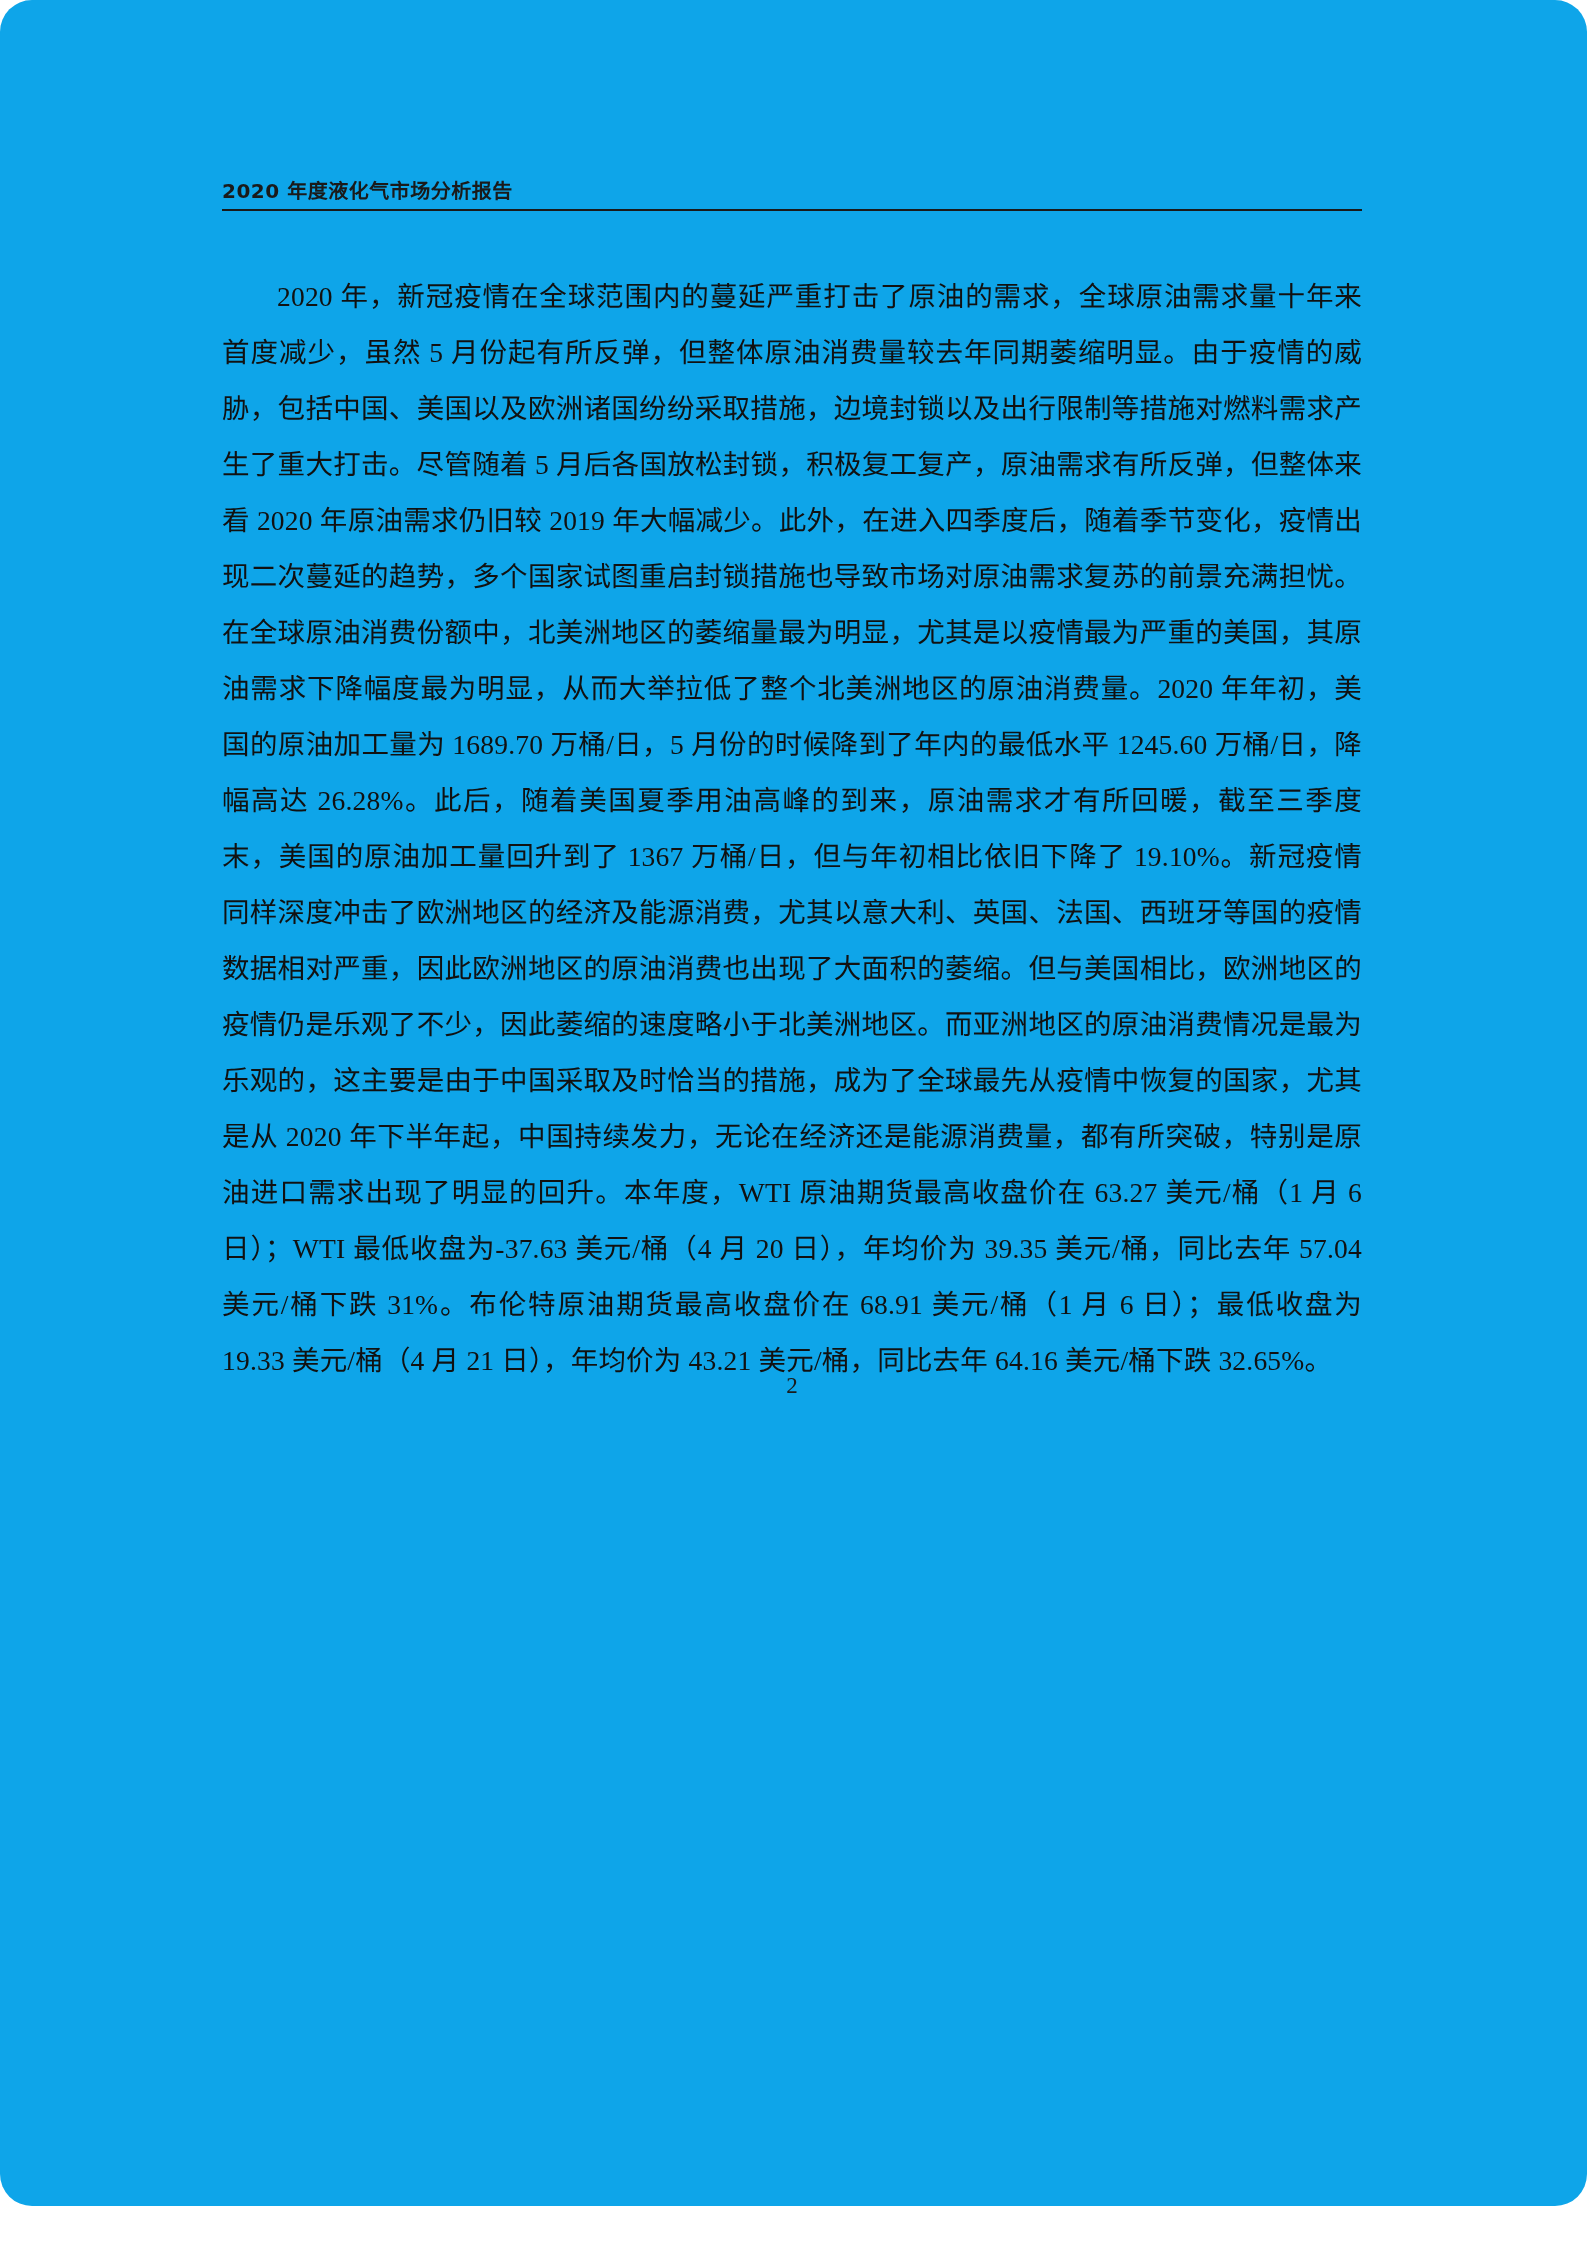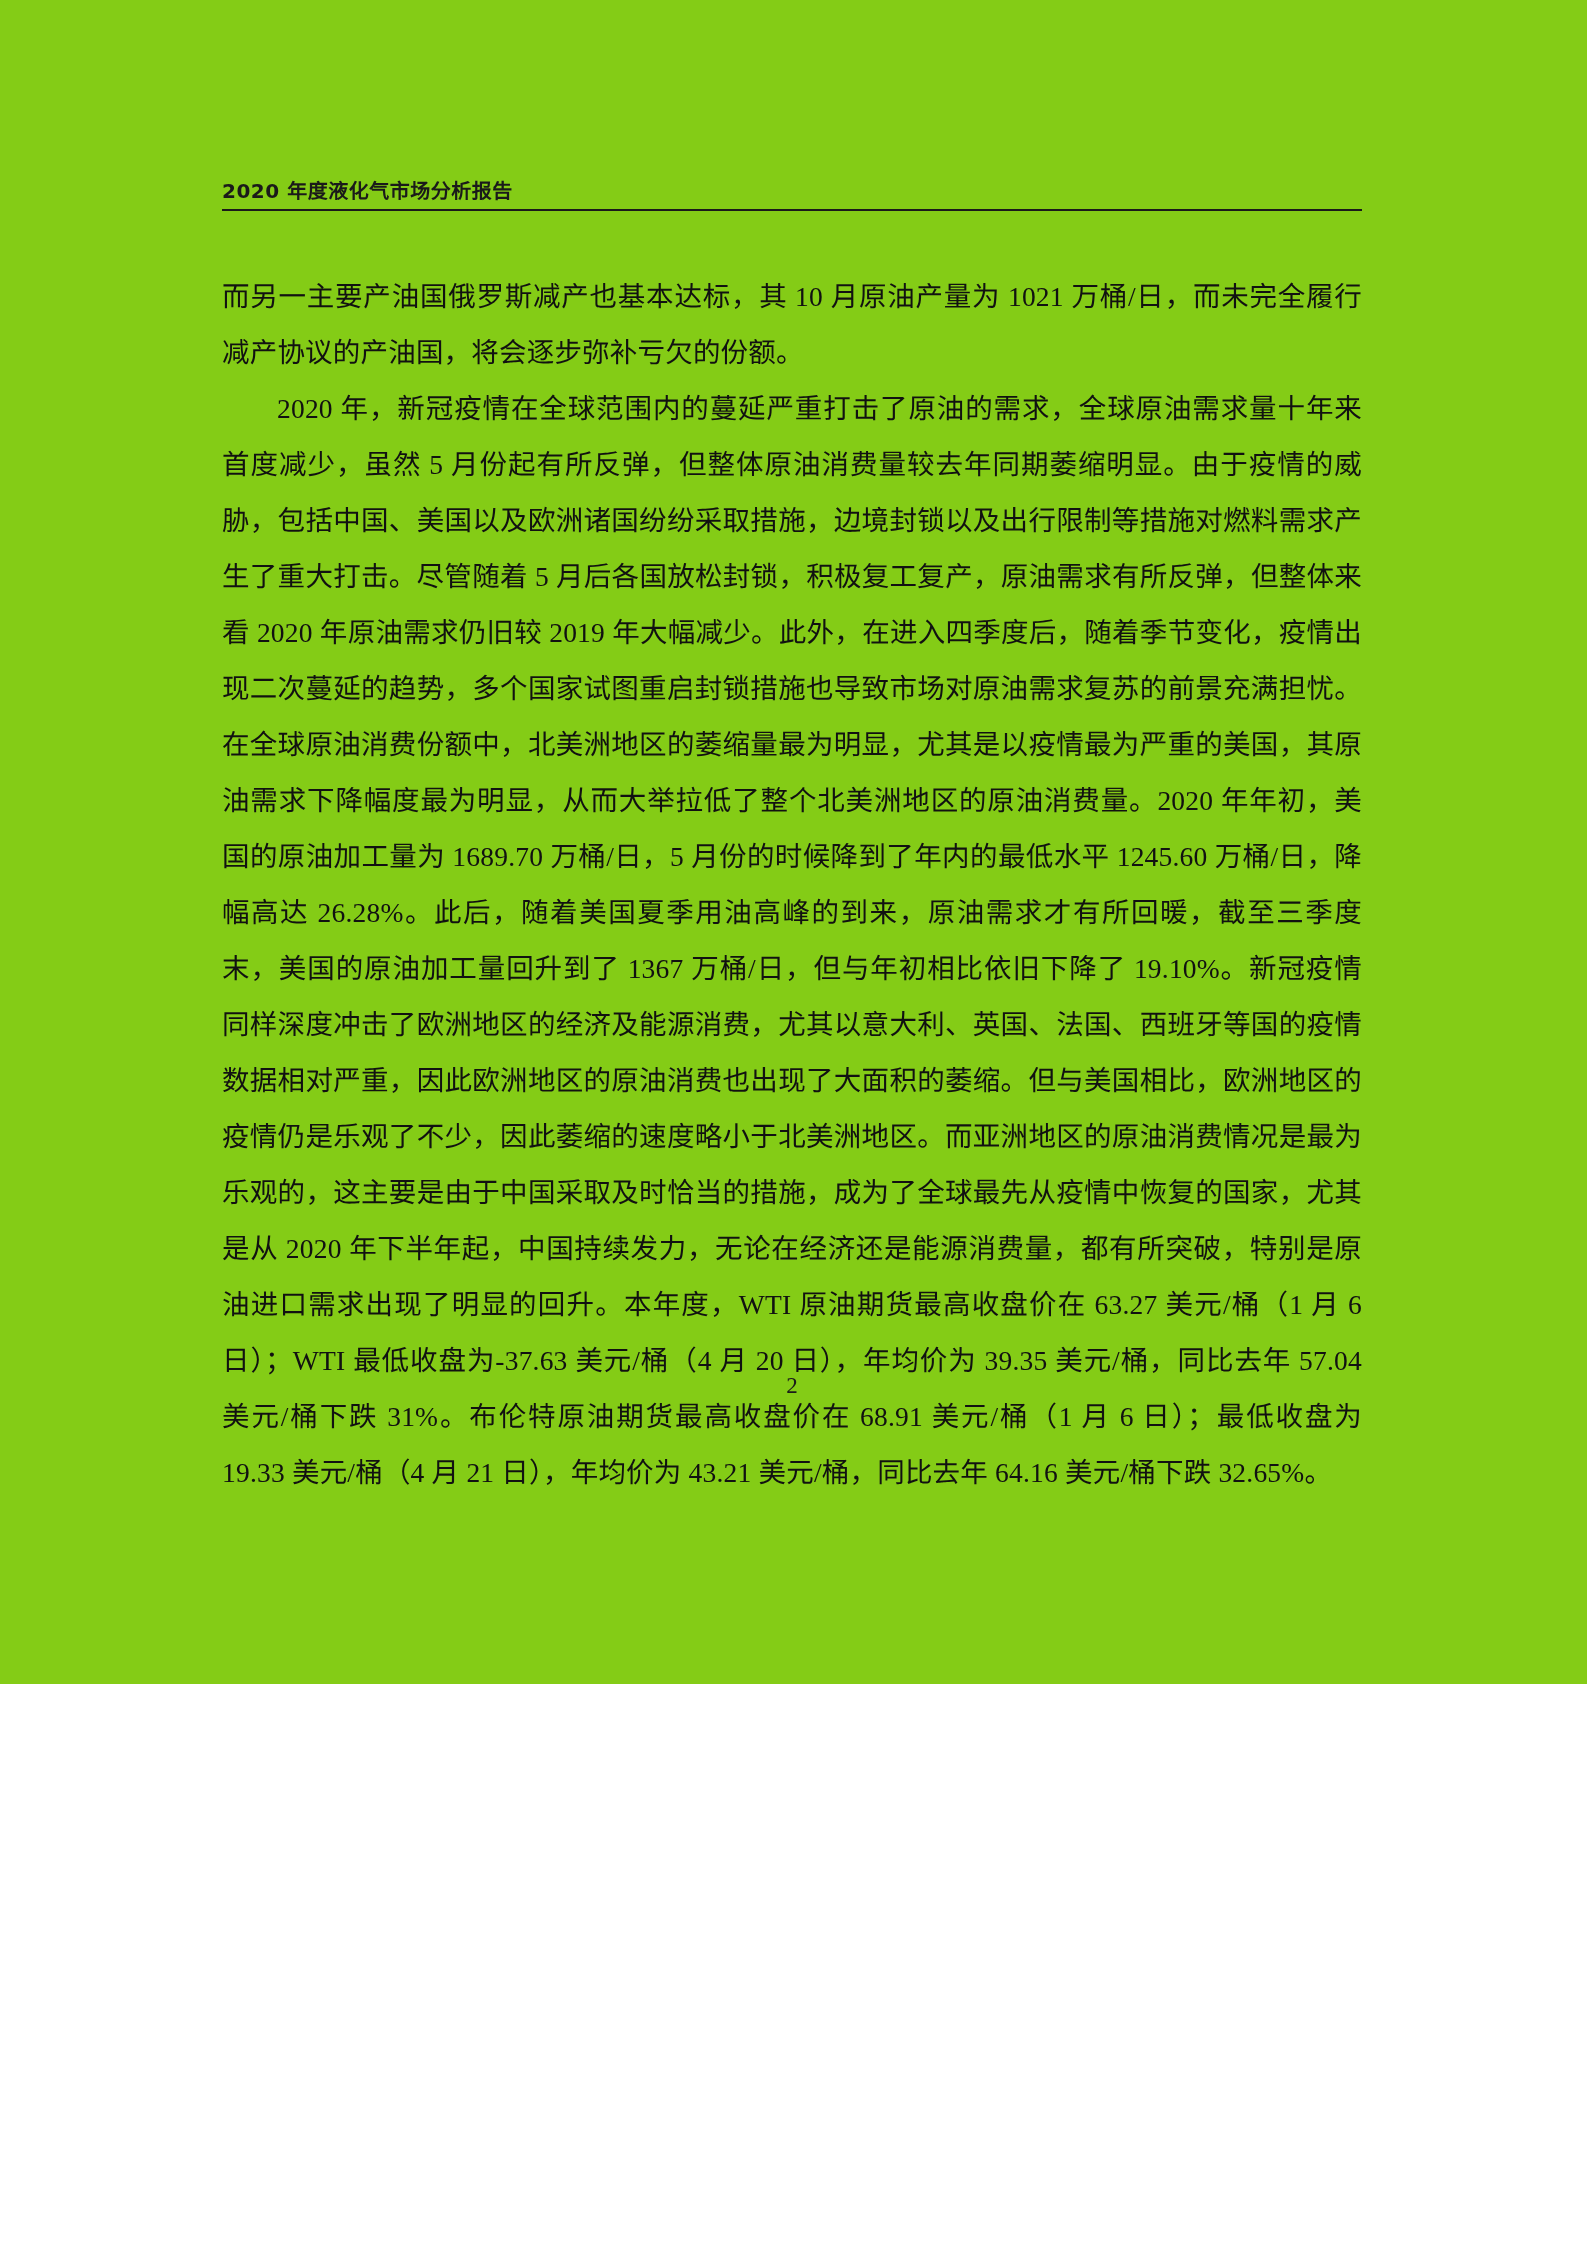--- a/index.html
+++ b/index.html
@@ -3,27 +3,28 @@
 <meta charset="utf-8">
 <style>
   html, body {
     margin: 0;
     padding: 0;
     background: #ffffff;
   }
   .page {
     position: relative;
     width: 1587px;
-    height: 1684px;
+    height: 2206px;
     margin: 0 auto;
-    background: #84cc16;
+    background: #0ea5e9;
     box-sizing: border-box;
     font-family: "Liberation Serif", "DejaVu Serif", serif;
     color: #000000;
     overflow: hidden;
+    border-radius: 32px;
   }
   .page-inner {
     position: absolute;
     left: 222px;
     top: 178px;
     width: 1140px;
   }
   .header {
     position: relative;
     padding-bottom: 6px;
@@ -74,19 +75,18 @@
 
 <div class="page">
   <div class="page-inner">
 
     <div class="header">
       <div class="header-title">2020 年度液化气市场分析报告</div>
       <div class="header-rule"></div>
     </div>
 
     <div class="body-text">
-      <p class="para">而另一主要产油国俄罗斯减产也基本达标，其 10 月原油产量为 1021 万桶/日，而未完全履行减产协议的产油国，将会逐步弥补亏欠的份额。</p>
       <p class="para indent">2020 年，新冠疫情在全球范围内的蔓延严重打击了原油的需求，全球原油需求量十年来首度减少，虽然 5 月份起有所反弹，但整体原油消费量较去年同期萎缩明显。由于疫情的威胁，包括中国、美国以及欧洲诸国纷纷采取措施，边境封锁以及出行限制等措施对燃料需求产生了重大打击。尽管随着 5 月后各国放松封锁，积极复工复产，原油需求有所反弹，但整体来看 2020 年原油需求仍旧较 2019 年大幅减少。此外，在进入四季度后，随着季节变化，疫情出现二次蔓延的趋势，多个国家试图重启封锁措施也导致市场对原油需求复苏的前景充满担忧。在全球原油消费份额中，北美洲地区的萎缩量最为明显，尤其是以疫情最为严重的美国，其原油需求下降幅度最为明显，从而大举拉低了整个北美洲地区的原油消费量。2020 年年初，美国的原油加工量为 1689.70 万桶/日，5 月份的时候降到了年内的最低水平 1245.60 万桶/日，降幅高达 26.28%。此后，随着美国夏季用油高峰的到来，原油需求才有所回暖，截至三季度末，美国的原油加工量回升到了 1367 万桶/日，但与年初相比依旧下降了 19.10%。新冠疫情同样深度冲击了欧洲地区的经济及能源消费，尤其以意大利、英国、法国、西班牙等国的疫情数据相对严重，因此欧洲地区的原油消费也出现了大面积的萎缩。但与美国相比，欧洲地区的疫情仍是乐观了不少，因此萎缩的速度略小于北美洲地区。而亚洲地区的原油消费情况是最为乐观的，这主要是由于中国采取及时恰当的措施，成为了全球最先从疫情中恢复的国家，尤其是从 2020 年下半年起，中国持续发力，无论在经济还是能源消费量，都有所突破，特别是原油进口需求出现了明显的回升。本年度，WTI 原油期货最高收盘价在 63.27 美元/桶（1 月 6 日）；WTI 最低收盘为-37.63 美元/桶（4 月 20 日），年均价为 39.35 美元/桶，同比去年 57.04 美元/桶下跌 31%。布伦特原油期货最高收盘价在 68.91 美元/桶（1 月 6 日）；最低收盘为 19.33 美元/桶（4 月 21 日），年均价为 43.21 美元/桶，同比去年 64.16 美元/桶下跌 32.65%。</p>
     </div>
 
     <div class="page-number">2</div>
   </div>
 </div>
 
 </body></html>

